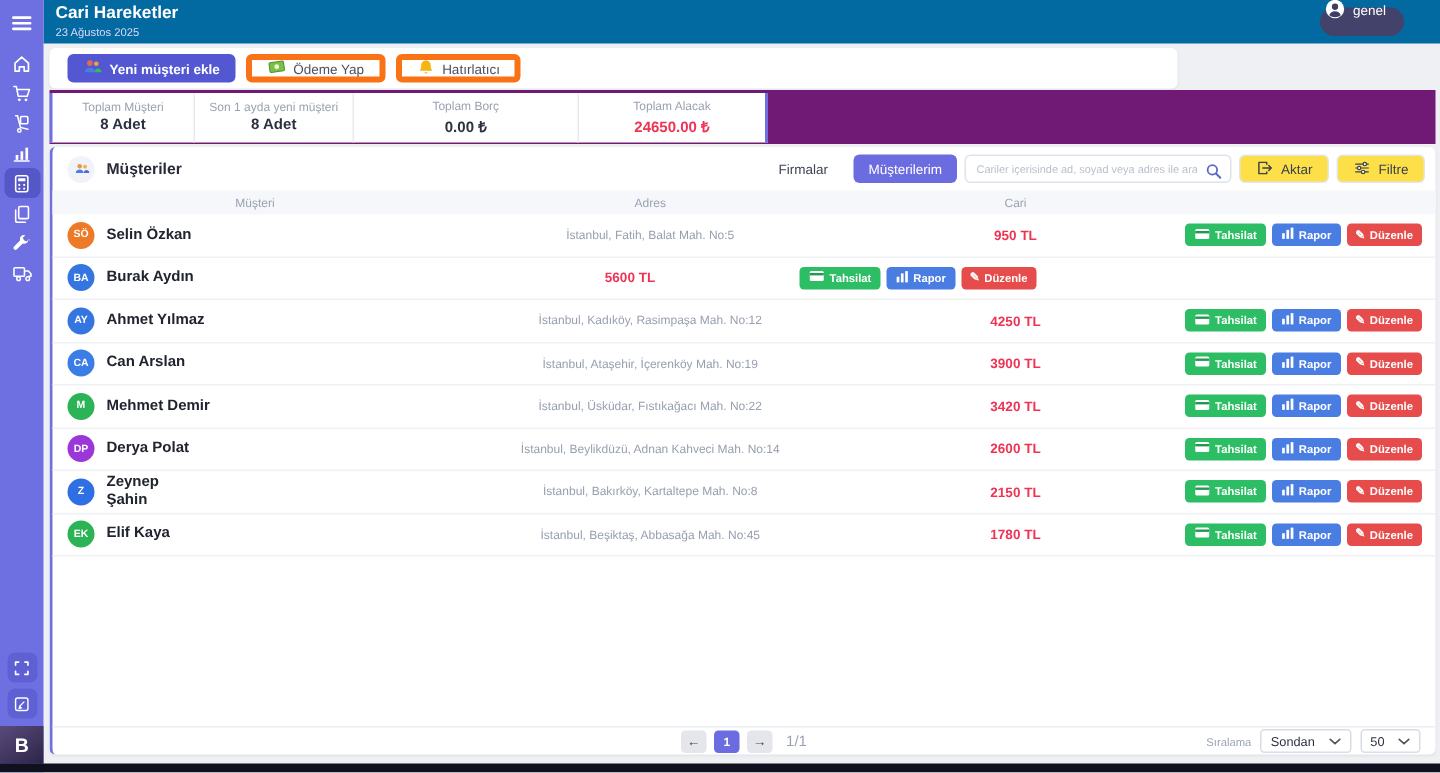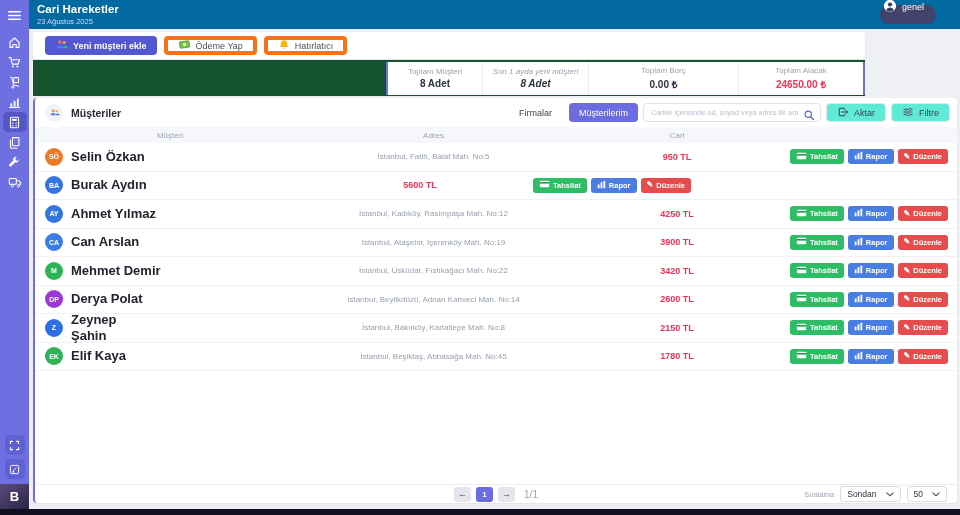--- a/index.html
+++ b/index.html
@@ -22,66 +22,66 @@
 
   
   .topbar { position:absolute; left:29px; top:0; width:931px; height:29px; background:#0369a1;
     display:flex; align-items:center; padding-left:8px; }
   .tb-title { color:#fff; font-size:11.5px; font-weight:bold; line-height:1.1; }
   .tb-date { color:#d7d9fb; font-size:7.5px; margin-top:1px; }
   .profile-pill { margin-left:auto; margin-right:24px; background:#42426b; border:none; border-radius:11px;
     height:19px; display:flex; align-items:center; gap:5px; padding:0 12px 16px 3px; color:#fff; font-size:9px; cursor:pointer; }
 
   
-  .actions-card { position:absolute; left:33px; top:32px; width:832px; height:27px; background:#fff;
+  .actions-card { position:absolute; left:33px; top:32px; width:752px; height:27px; background:#fff;
     border-radius:4px; box-shadow:0 1px 2px rgba(25,25,60,.06); display:flex; align-items:center; gap:7px; padding-left:12px; }
   .btn-add { background:#5457d2; color:#fff; border:none; border-radius:4px; height:19px; padding:0 10px;
     font-size:9px; font-weight:bold; display:flex; align-items:center; gap:5px; cursor:pointer; font-family:inherit; }
   .btn-plain { background:#fff; border:4px solid #f97316; border-radius:4px; height:19px; padding:0 10px;
     font-size:9px; color:#4a5160; display:flex; align-items:center; gap:5px; cursor:pointer; font-family:inherit; }
 
   
-  .stats-strip { position:absolute; left:33px; top:60px; width:832px; height:36px; background:#14532d;
-    display:flex; align-items:center; justify-content:flex-end; }
+  .stats-strip { position:absolute; left:33px; top:60px; width:924px; height:36px; background:#701a75;
+    display:flex; align-items:center; justify-content:flex-start; }
   .stats-box { display:flex; height:33px; border-left:2px solid #6e70e2; border-right:2px solid #6e70e2; background:#fff; }
   .stat { display:flex; flex-direction:column; align-items:center; justify-content:center; border-right:1px solid #e9ebf1; }
   .stat:last-child { border-right:none; }
-  .stat:nth-child(1){ width:95px; } .stat:nth-child(2){ width:106px;font-style:italic; }
+  .stat:nth-child(1){ width:95px; } .stat:nth-child(2){ width:106px; }
   .stat:nth-child(3){ width:150px; } .stat:nth-child(4){ width:124px; }
   .stat .lbl { font-size:8px; color:#9aa2b1; }
   .stat .val { font-size:10px; font-weight:bold; color:#2c3140; margin-top:2px; }
   .stat .val.red { color:#ee3355; }
 
   
   .table-card { position:absolute; left:33px; top:98px; width:924px; height:405px; background:#fff;
     border-radius:4px; border-left:2px solid #6e70e2; box-shadow:0 1px 2px rgba(25,25,60,.06);
     display:flex; flex-direction:column; }
   .panel-header { height:29px; display:flex; align-items:center; gap:8px; padding:0 7px 0 10px; }
   .title-icon { width:18px; height:18px; border-radius:50%; background:#f1f3f8; display:flex; align-items:center; justify-content:center; flex-shrink:0; }
   .panel-title { font-size:10.5px; font-weight:bold; color:#262b36; }
   .panel-right { margin-left:auto; display:flex; align-items:center; gap:5px; }
   .tab-plain { font-size:9px; color:#3f4552; background:#fff; border:none; height:19px; padding:0 12px; cursor:pointer; font-family:inherit; }
   .tab-active { font-size:9px; color:#fff; background:#6a6ce0; border:none; border-radius:4px; height:19px; padding:1px 10px; cursor:pointer; font-family:inherit; }
   .search-wrap { position:relative; width:178px; height:19px; border:1px solid #dfe2e9; border-radius:4px;
     display:flex; align-items:center; padding:0 22px 0 7px; background:#fff; }
   .search-wrap input { border:none; outline:none; width:100%; font-size:7.3px; color:#555; font-family:inherit; }
   .search-wrap input::placeholder { color:#b9c0cc; }
   .search-ico { position:absolute; right:5px; top:3px; }
-  .btn-outline { height:19px; border:1px solid #e3e5ec; background:#5eead4; border-radius:4px; font-size:9px;
+  .btn-outline { height:19px; border:1px solid #e3e5ec; background:#fde047; border-radius:4px; font-size:9px;
     color:#3a4150; display:flex; align-items:center; gap:5px; padding:0 10px; cursor:pointer; font-family:inherit; }
 
   .thead { height:16px; background:#f6f7fa; display:flex; align-items:center; font-size:8px; color:#9aa2b4; }
   .col1 { width:270px; text-align:center; } .col2 { flex:1; text-align:center; }
   .col3 { width:230px; text-align:center; } .col4 { width:165px; }
 
   .row { height:28.5px; display:flex; align-items:center; border-bottom:1px solid #f0f1f5; }
   .c-name { width:270px; display:flex; align-items:center; gap:8px; padding-left:10px; }
   .avatar { width:18px; height:18px; border-radius:50%; color:#fff; font-size:7px; font-weight:bold;
     display:flex; align-items:center; justify-content:center; flex-shrink:0; }
-  .cust-name { font-size:13px; font-weight:bold; color:#20242e; white-space:pre-line; line-height:1.2; }
+  .cust-name { font-size:10px; font-weight:bold; color:#20242e; white-space:pre-line; line-height:1.2; }
   .c-addr { flex:1; text-align:center; font-size:8px; color:#98a0af; }
   .c-amt { width:230px; text-align:center; font-size:9px; font-weight:bold; color:#ee3355; }
   .c-actions { width:165px; display:flex; justify-content:flex-end; gap:4px; padding-right:9px; }
   .btn-act { height:15px; border:none; border-radius:3px; color:#fff; font-size:7.5px; font-weight:bold;
     display:flex; align-items:center; gap:3px; padding:0 6px; cursor:pointer; font-family:inherit; }
   .g { background:#2dbd64; } .b { background:#4a7de2; } .r { background:#e64c4c; }
   .pencil { font-size:8px; line-height:1; }
 
   .filler { flex:1; }
   .card-footer { position:relative; height:19px; border-top:1px solid #ecedf2;

